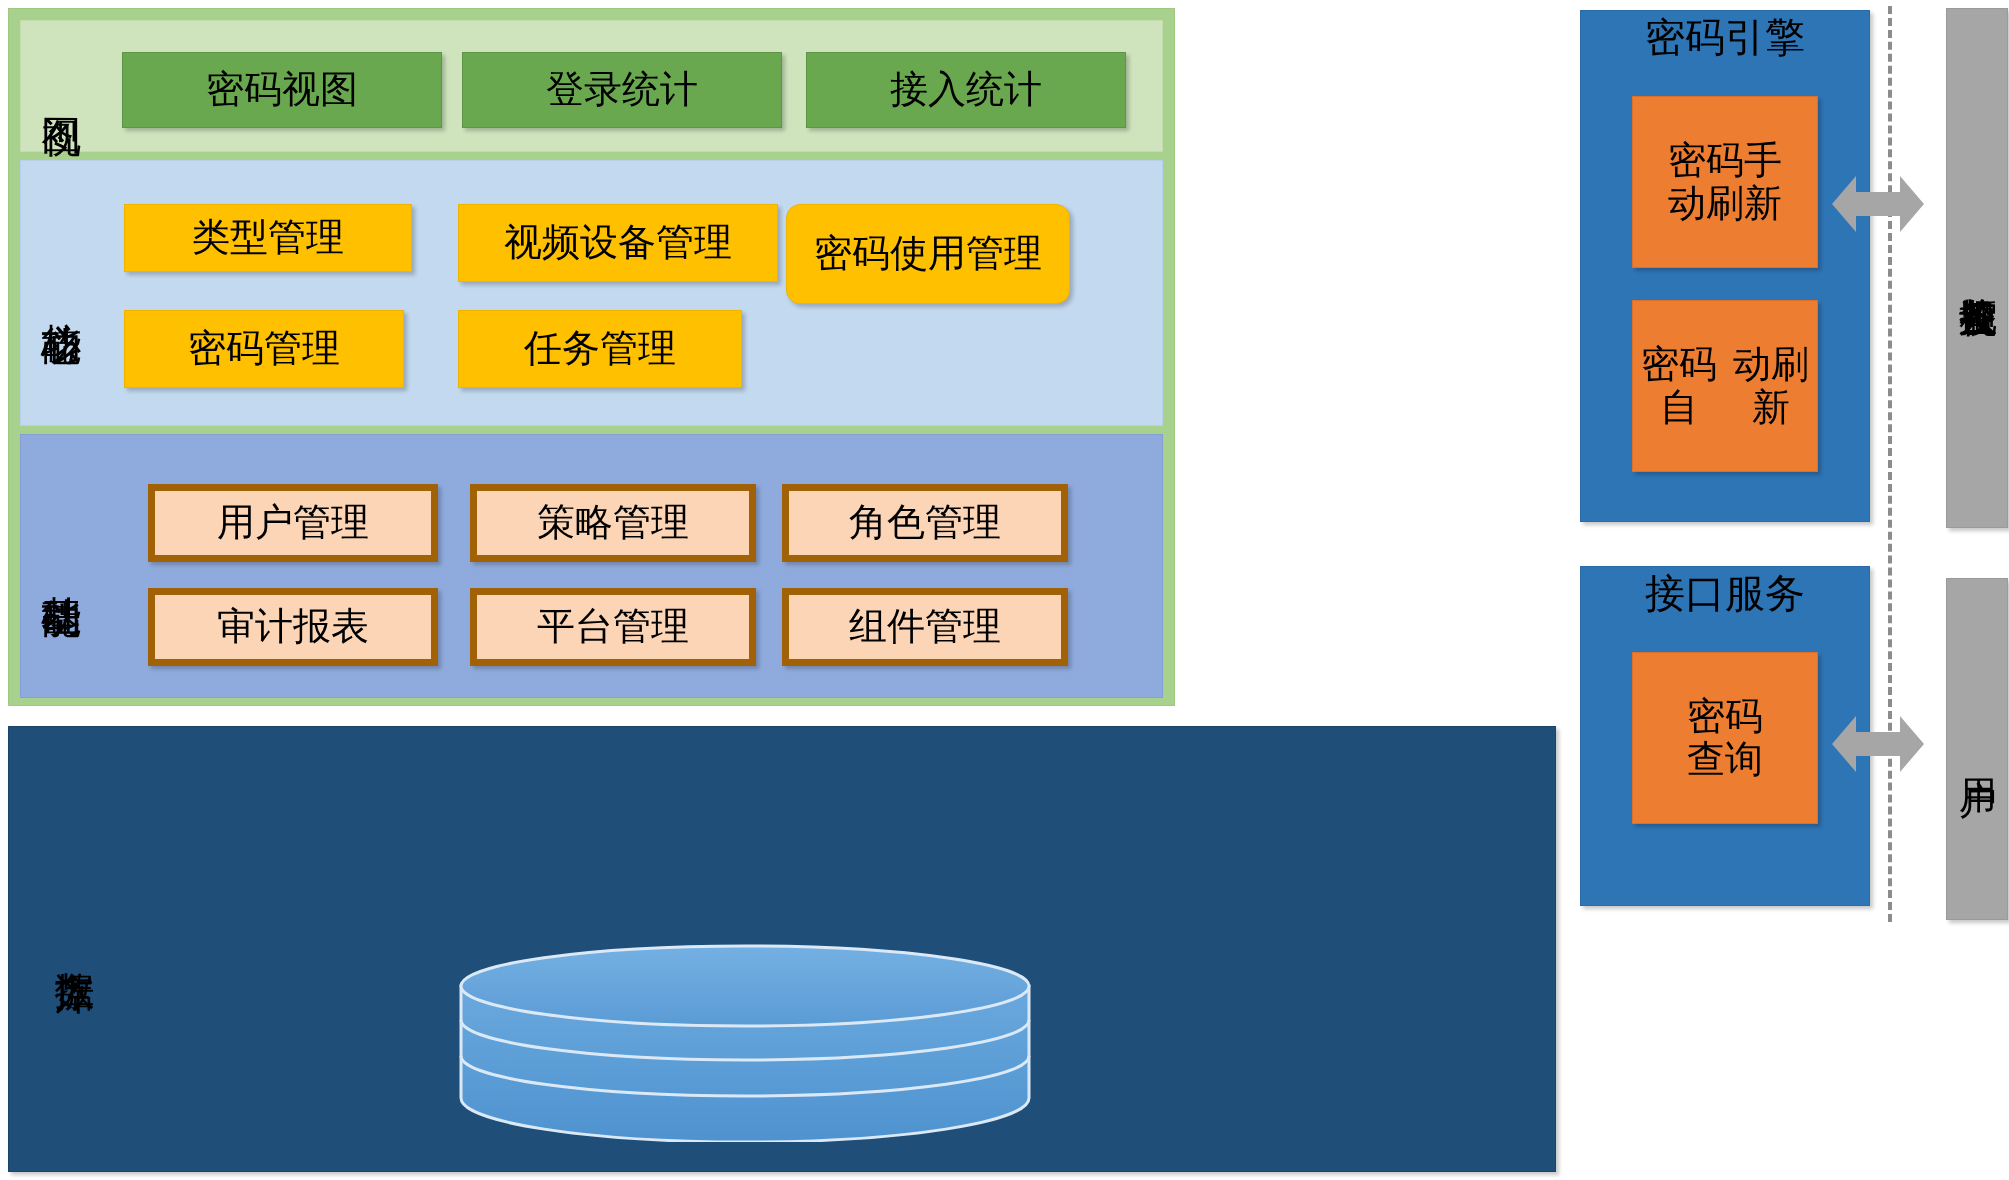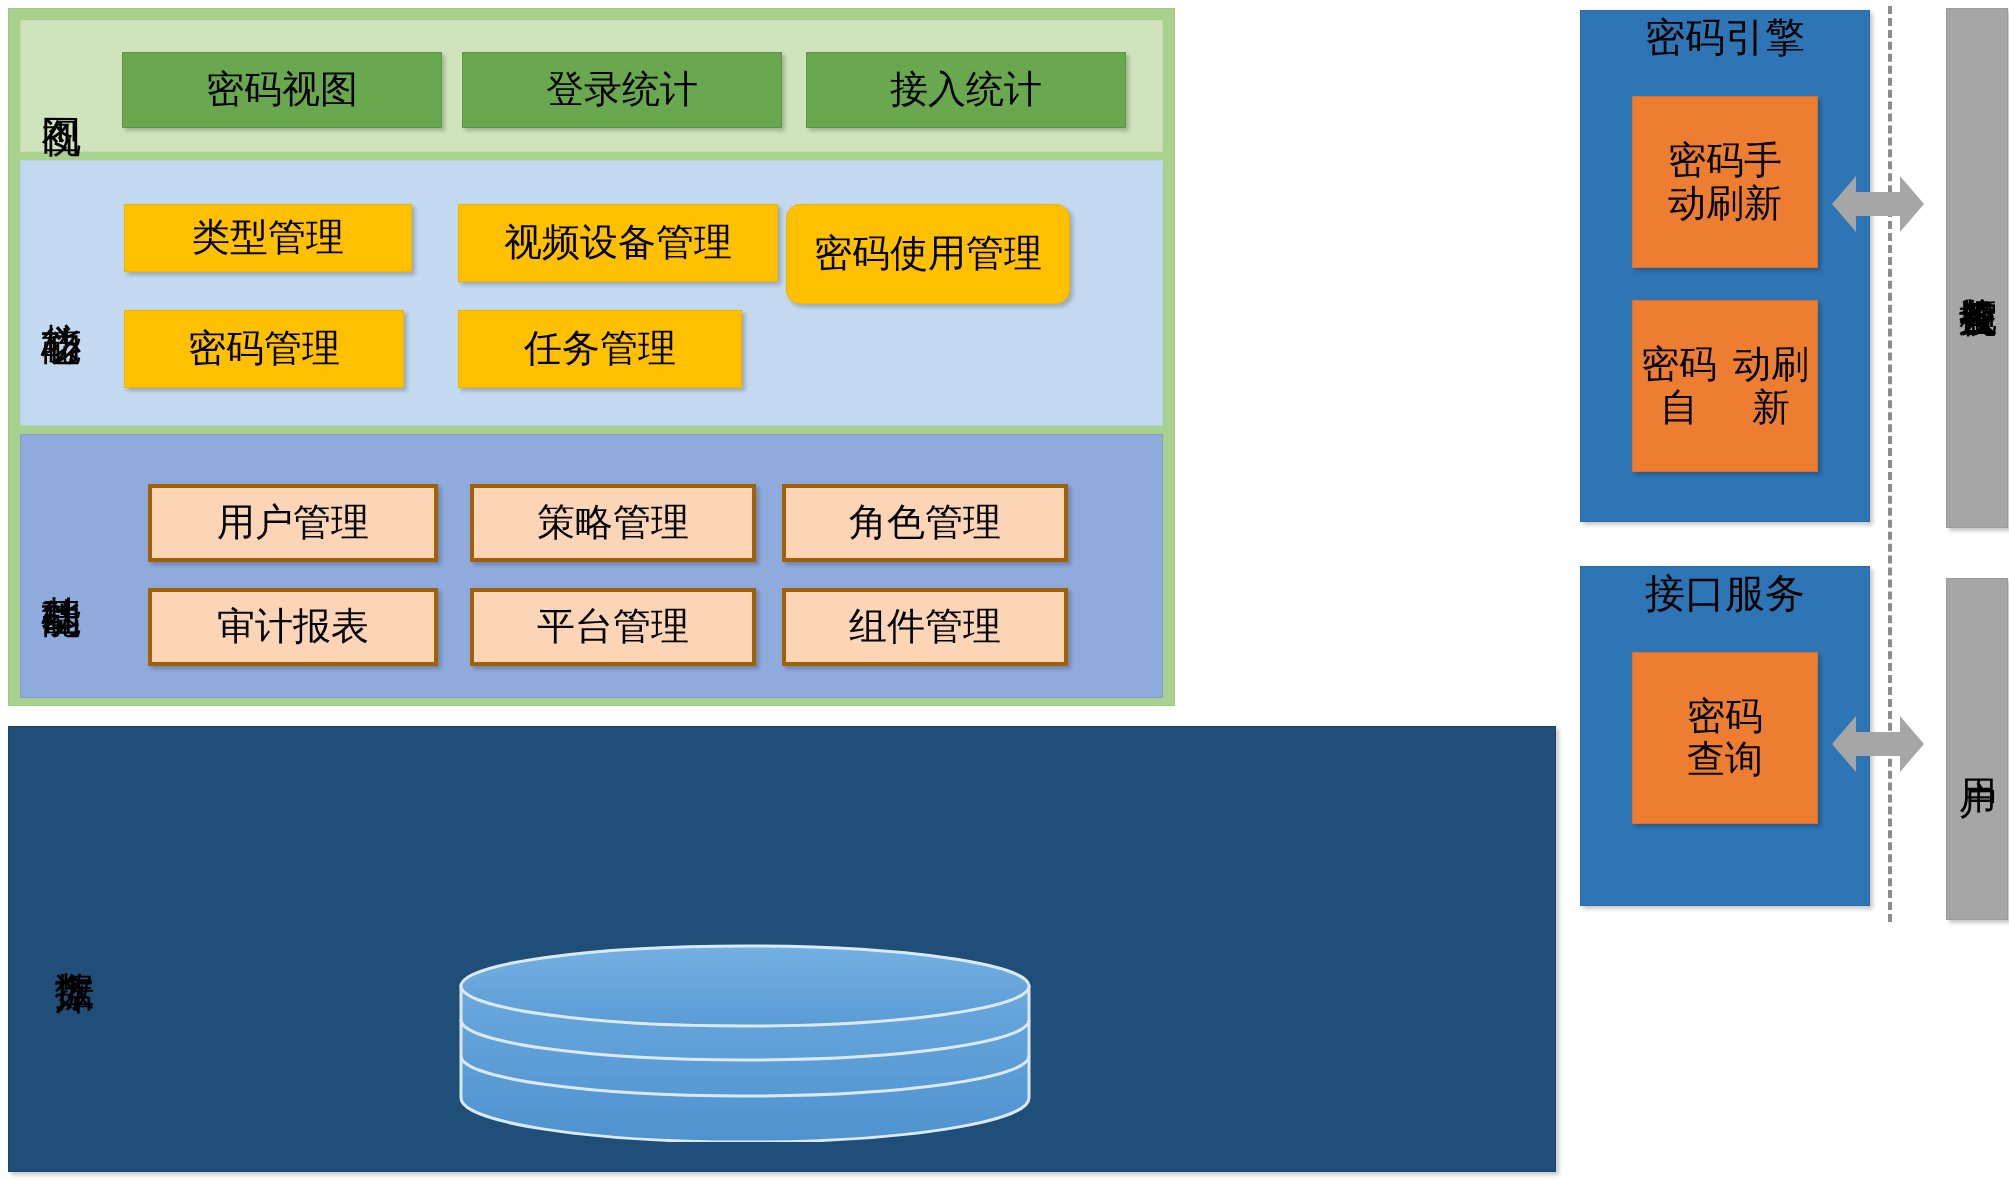--- a/index.html
+++ b/index.html
@@ -43,21 +43,21 @@
   #view-caption{left:26px;top:26px;width:70px;height:120px;}
   #core-caption{left:26px;top:182px;width:70px;height:222px;}
   #base-caption{left:26px;top:456px;width:70px;height:220px;}
 
   
   .btn{
     font-size:38px;line-height:1.05;font-weight:400;
   }
   .btn-view{background:#6aa84f;border:1px solid #5d9445;}
   .btn-core{background:#ffc000;border:1px solid #f0b400;}
-  .btn-base{background:#fbd5b5;border:4px solid #a16207;}
+  .btn-base{background:#fbd5b5;border:7px solid #a16207;}
 
   
   #db-band{
     left:8px;top:726px;width:1548px;height:446px;
     background:#1f4e79;border:1px solid #1b4568;
   }
   #db-caption{
     left:24px;top:756px;width:72px;height:370px;
     writing-mode:vertical-rl;text-orientation:upright;
     font-size:40px;line-height:1.05;display:flex;align-items:flex-start;justify-content:center;

